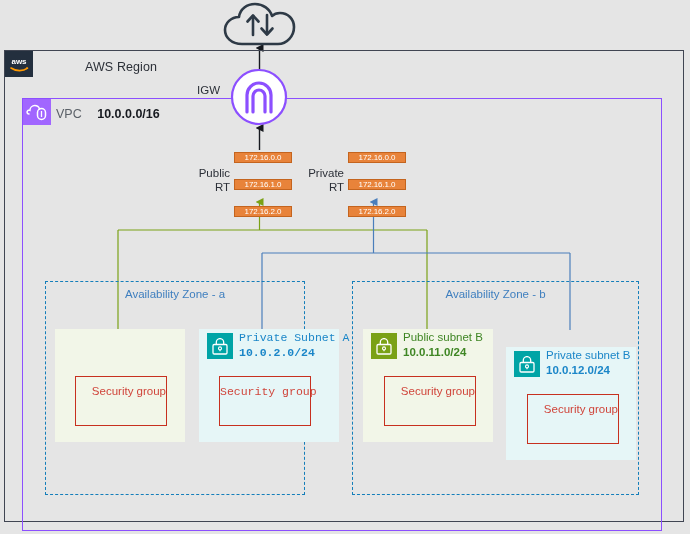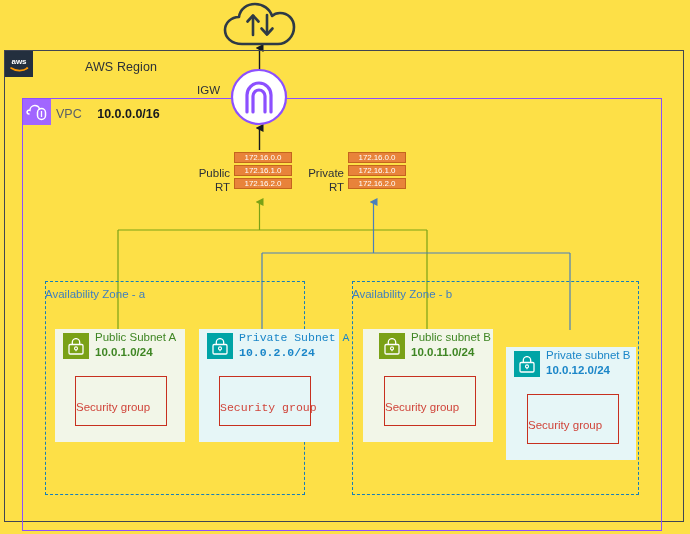--- a/index.html
+++ b/index.html
@@ -4,21 +4,21 @@
 <style>
   html,body{margin:0;padding:0;background:#ffffff;}
   body{
     font-family:"Liberation Sans", sans-serif;
     -webkit-font-smoothing:antialiased;
   }
   #stage{
     position:relative;
     width:690px;
     height:534px;
-    background:#fde047;
+    background:#e5e5e5;
     overflow:hidden;
   }
   .abs{position:absolute;}
 
   
   #region-frame{
     left:4px; top:50px;
     width:680px; height:472px;
     border:1px solid #404552;
     box-sizing:border-box;
@@ -79,21 +79,21 @@
   .rt-stack{ width:58px; }
   .rt-row{
     height:11px;
     background:#E8833A;
     border:1px solid #C4641E;
     box-sizing:border-box;
     color:#ffffff;
     font-size:8px;
     line-height:9px;
     text-align:center;
-    margin-bottom:2px;
+    margin-bottom:16px;
     letter-spacing:-.1px;
   }
   .rt-row:last-child{margin-bottom:0;}
   #rt-public{ left:234px; top:152px; }
   #rt-private{ left:348px; top:152px; }
   .rt-label{
     font-size:11.5px; color:#2c3038;
     text-align:right; line-height:14px;
     white-space:nowrap;
   }
@@ -103,21 +103,21 @@
   
   .az{
     border:1px dashed #147EBA;
     box-sizing:border-box;
     background:transparent;
   }
   #az-a{ left:45px; top:281px; width:260px; height:214px;}
   #az-b{ left:352px; top:281px; width:287px; height:214px;}
   .az-title{
     font-size:11.5px; color:#3F7FBF;
-    text-align:left; white-space:nowrap;
+    text-align:center; white-space:nowrap;
   }
   #az-a-title{ left:45px; top:288px; width:260px;}
   #az-b-title{ left:352px; top:288px; width:287px;}
 
   
   .subnet{ box-sizing:border-box; }
   .subnet.public{ background:#F2F6E8; }
   .subnet.private{ background:#E6F6F7; }
   .subnet-head{
     position:relative;
@@ -141,30 +141,29 @@
 
   .sg{
     position:absolute;
     border:1px solid #C7301F;
     box-sizing:border-box;
     background:transparent;
   }
   .sg-label{
     position:absolute;
     left:0; right:0; top:8px;
-    text-align:left;
+    text-align:right;
     font-size:11.5px;
     color:#D0453B;
     white-space:nowrap;
-    margin-top:16px;
   }
 
   #sn-pub-a{ left:55px; top:329px; width:130px; height:113px;}
   #sn-priv-a{ left:199px; top:329px; width:140px; height:113px;font-family:Liberation Mono, monospace;}
-  #sn-pub-b{ left:363px; top:329px; width:130px; height:113px;padding-left:8px;}
+  #sn-pub-b{ left:363px; top:329px; width:130px; height:113px;}
   #sn-priv-b{ left:506px; top:347px; width:130px; height:113px;}
 
   #sg-pub-a{ left:20px; top:47px; width:92px; height:50px;}
   #sg-priv-a{ left:20px; top:47px; width:92px; height:50px;}
   #sg-pub-b{ left:21px; top:47px; width:92px; height:50px;}
   #sg-priv-b{ left:21px; top:47px; width:92px; height:50px;}
 </style>
 </head>
 <body>
 
@@ -269,34 +268,20 @@
     <div class="rt-row">172.16.2.0</div>
   </div>
 
   <div id="az-a" class="abs az"></div>
   <div id="az-a-title" class="abs az-title">Availability Zone - a</div>
 
   <div id="az-b" class="abs az"></div>
   <div id="az-b-title" class="abs az-title">Availability Zone - b</div>
 
   <div id="sn-pub-a" class="abs subnet public">
-    <div class="subnet-head">
-      <div class="lock public">
-        <svg width="16" height="17" viewBox="0 0 16 17">
-          <rect x="1" y="6.5" width="14" height="9.5" rx="1.2" fill="none" stroke="#ffffff" stroke-width="1.3"></rect>
-          <path d="M4.3,6.5 L4.3,4.3 A3.7,3.7 0 0 1 11.7,4.3 L11.7,6.5" fill="none" stroke="#ffffff" stroke-width="1.3"></path>
-          <circle cx="8" cy="10.4" r="1.5" fill="none" stroke="#ffffff" stroke-width="1.1"></circle>
-          <line x1="8" y1="11.4" x2="8" y2="13.3" stroke="#ffffff" stroke-width="1.1"></line>
-        </svg>
-      </div>
-      <div class="subnet-text">
-        <div class="subnet-name">Public Subnet A</div>
-        <div class="subnet-cidr">10.0.1.0/24</div>
-      </div>
-    </div>
     <div id="sg-pub-a" class="sg">
       <div class="sg-label">Security group</div>
     </div>
   </div>
 
   <div id="sn-priv-a" class="abs subnet private">
     <div class="subnet-head">
       <div class="lock private">
         <svg width="16" height="17" viewBox="0 0 16 17">
           <rect x="1" y="6.5" width="14" height="9.5" rx="1.2" fill="none" stroke="#ffffff" stroke-width="1.3"></rect>

